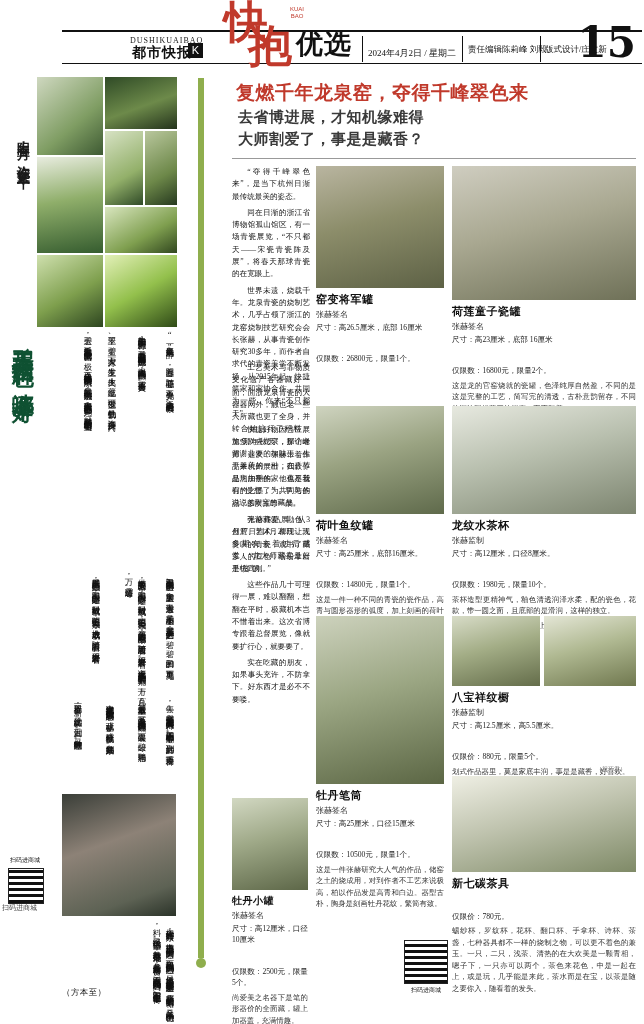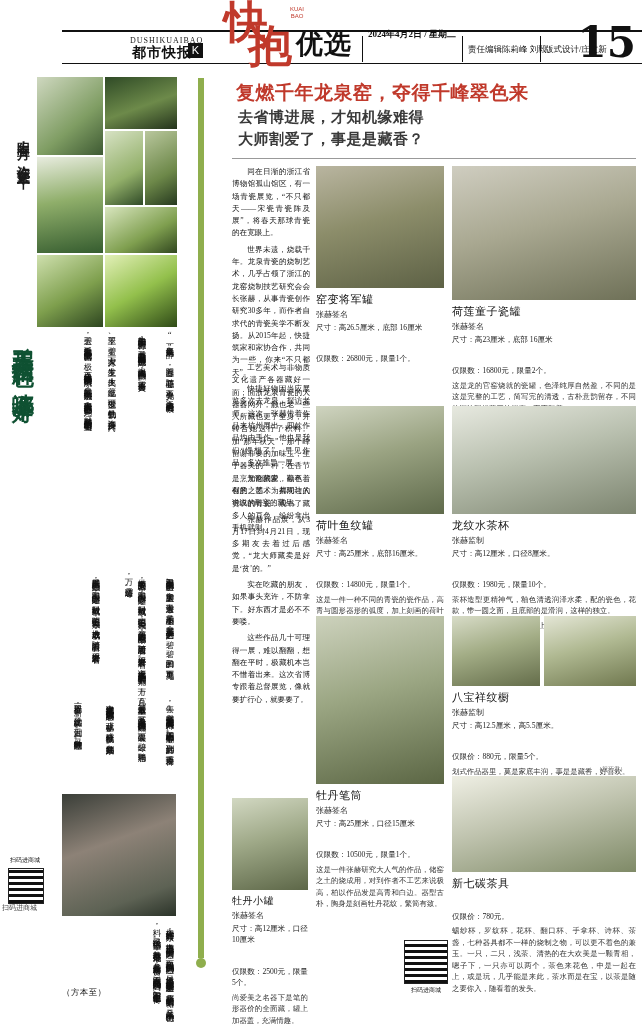--- a/index.html
+++ b/index.html
@@ -17,21 +17,21 @@
   .masthead{position:absolute;left:0;top:0;width:644px;height:68px;}
   .mh-rule-top{position:absolute;left:62px;top:30px;width:580px;height:2px;background:#111;}
   .mh-rule-bot{position:absolute;left:62px;top:63px;width:580px;height:1px;background:#111;}
   .mh-logo-left{position:absolute;left:130px;top:36px;font-size:8px;letter-spacing:1px;color:#222;}
   .mh-logo-cn{position:absolute;left:132px;top:44px;font-size:14px;font-weight:bold;color:#111;letter-spacing:1px;font-family:Liberation Mono, monospace;}
   .mh-k{position:absolute;left:188px;top:43px;width:15px;height:15px;background:#111;color:#fff;font-size:11px;text-align:center;line-height:15px;font-family:"Liberation Sans",sans-serif;}
   .mh-big{position:absolute;left:224px;top:2px;font-size:44px;font-weight:bold;color:#c0392b;font-family:"DejaVu Serif",serif;line-height:0.92;letter-spacing:-2px;}
   .mh-big2{position:absolute;left:248px;top:26px;font-size:44px;font-weight:bold;color:#c0392b;font-family:"DejaVu Serif",serif;line-height:0.92;}
   .mh-youxuan{position:absolute;left:296px;top:26px;font-size:27px;font-weight:bold;color:#111;letter-spacing:1px;}
   .mh-pin{position:absolute;left:286px;top:6px;font-size:6px;color:#c0392b;line-height:1.1;text-align:center;width:22px;font-family:"Liberation Sans",sans-serif;}
-  .mh-date{position:absolute;left:368px;top:28px;font-size:9px;color:#111;font-weight:bold;}
+  .mh-date{position:absolute;left:368px;top:47px;font-size:9px;color:#111;}
   .mh-credit{position:absolute;left:468px;top:44px;font-size:8.5px;color:#111;}
   .mh-credit2{position:absolute;left:545px;top:44px;font-size:8.5px;color:#111;}
   .mh-num{position:absolute;right:8px;top:22px;font-size:42px;font-weight:bold;color:#111;font-family:"DejaVu Serif",serif;line-height:1;}
   .mh-vr1{position:absolute;left:362px;top:36px;width:1px;height:26px;background:#111;}
   .mh-vr2{position:absolute;left:462px;top:36px;width:1px;height:26px;background:#111;}
   .mh-vr3{position:absolute;left:540px;top:36px;width:1px;height:26px;background:#111;}
   .photo{background:#6f7a54;position:absolute;overflow:hidden;}
 
   
   .collage{position:absolute;left:36px;top:76px;width:140px;height:250px;}
@@ -44,21 +44,21 @@
   .body-v{position:absolute;writing-mode:vertical-rl;text-orientation:upright;
     font-size:8.4px;line-height:1.55;letter-spacing:0.5px;color:#111;text-align:justify;}
 
   .greenbar{position:absolute;background:#8fae4d;}
   .headline{position:absolute;left:236px;top:80px;width:400px;font-size:19px;font-weight:bold;color:#c0392b;letter-spacing:0.5px;}
   .subhead{position:absolute;left:238px;top:106px;width:400px;font-size:15px;font-weight:bold;color:#3a3a3a;line-height:1.5;letter-spacing:0.5px;}
 
   .col-text{font-size:7.6px;line-height:1.62;text-align:justify;color:#141414;}
   .col-text p{margin:0 0 4px 0;text-indent:2em;}
 
-  .cap-title{font-size:11px;font-weight:normal;color:#111;letter-spacing:0.5px;}
+  .cap-title{font-size:11px;font-weight:bold;color:#111;letter-spacing:0.5px;}
   .cap-sub{font-size:8px;color:#333;margin-top:2px;}
   .cap-line{font-size:7.6px;color:#222;line-height:1.5;margin-top:2px;}
   .cap-price{font-size:7.6px;color:#222;line-height:1.5;margin-top:20px;}
   .cap-desc{font-size:7.4px;color:#333;line-height:1.55;text-align:justify;margin-top:3px;}
 
   .qr{position:absolute;background:#fff;border:1px solid #222;}
   .qrlabel{position:absolute;font-size:6px;color:#222;text-align:center;width:46px;}
   .divider-h{position:absolute;height:1px;background:#bbb;}
 
   .pagefoot{position:absolute;left:300px;bottom:2px;font-size:6px;color:#666;}
@@ -129,20 +129,21 @@
 
   <div class="greenbar" style="left:198px;top:78px;width:6px;height:880px;"></div>
   <div class="greenbar" style="left:196px;top:958px;width:10px;height:10px;border-radius:50%;"></div>
 
   <div class="headline">复燃千年龙泉窑，夺得千峰翠色来</div>
   <div class="subhead">去省博进展，才知机缘难得</div>
   <div class="subhead" style="top:128px;">大师割爱了，事是是藏香？</div>
   <div class="divider-h" style="left:232px;top:158px;width:404px;background:#999;"></div>
 
   <div style="position:absolute;left:232px;top:166px;width:78px;" class="col-text">
+    <p>“夺得千峰翠色来”，是当下杭州日渐最传统最美的姿态。</p>
     <p>同在日渐的浙江省博物馆孤山馆区，有一场青瓷展览，“不只都天——宋瓷青瓷阵及展”，将春天那球青瓷的在宽眼上。</p>
     <p>世界未遗，烧载千年。龙泉青瓷的烧制艺术，几乎占领了浙江的龙窑烧制技艺研究会会长张赫，从事青瓷创作研究30多年，而作者自求代的青瓷美学不断发扬。从2015年起，快捷筑家和家协合作，共同为一些，你来“不只都天”。</p>
     <p>快捷好物因当应展览多次去龙泉，探访老师。这次，张赫带着作品来杭州展出，四款作品均由手作。他也是我们“慢想了”，早见作品，多次推导一展。</p>
     <p>无论藏爱、勘色、创意、艺术，都现让人赞叹的青瓷，观书了藏多人的豆色，纷纷拿出手机武则。</p>
   </div>
 
   <div class="photo" style="left:316px;top:166px;width:128px;height:122px;background:linear-gradient(165deg,#b9b5a0,#8c8d6a 45%,#5d6145);"></div>
   <div style="position:absolute;left:316px;top:292px;width:128px;">
     <div class="cap-title">窑变将军罐</div>
     <div class="cap-sub">张赫签名</div>
@@ -155,22 +156,22 @@
     <div class="cap-title">荷莲童子瓷罐</div>
     <div class="cap-sub">张赫签名</div>
     <div class="cap-line">尺寸：高23厘米，底部 16厘米</div>
     <div class="cap-price">仅限数：16800元，限量2个。</div>
     <div class="cap-desc">这是龙的官窑烧就的瓷罐，色泽纯厚自然盈，不同的是这是完整的工艺，简写完的清透，古朴意韵留存，不同的深达观想艺厚的样态，事事和着。</div>
   </div>
 
   <div style="position:absolute;left:232px;top:362px;width:78px;" class="col-text">
     <p>工艺美术与非物质文化遗产各器藏好一面；面浙龙泉青瓷的大器器网外，触也老一些人所藏也更了全身，并转合她这行了积料。加“那年秋天”，那个峰留谢非要的加味玉，生于器美的一种；在香节是烹加翻的家，蕉不着有的之墨，为共同与的说说的耐宝的藏品。</p>
     <p>张赫作品展，从3月17日到4月21日，现多期友去着过后感觉，“龙大师藏卖是好是‘贫’的。”</p>
+    <p>这些作品几十可理得一展，难以翻翻，想翻在平时，极藏机本岂不惜着出来。这次省博专跟着总督展览，像就要扩行心，就要要了。</p>
     <p>实在吃藏的朋友，如果事头充许，不防拿下。好东西才是必不不要喽。</p>
-    <p>这些作品几十可理得一展，难以翻翻，想翻在平时，极藏机本岂不惜着出来。这次省博专跟着总督展览，像就要扩行心，就要要了。</p>
   </div>
 
   <div class="photo" style="left:316px;top:406px;width:128px;height:108px;background:linear-gradient(165deg,#cfd4c0,#9aa382 45%,#5f6a4b);"></div>
   <div style="position:absolute;left:316px;top:518px;width:128px;">
     <div class="cap-title">荷叶鱼纹罐</div>
     <div class="cap-sub">张赫签名</div>
     <div class="cap-line">尺寸：高25厘米，底部16厘米。</div>
     <div class="cap-price">仅限数：14800元，限量1个。</div>
     <div class="cap-desc">这是一件一种不同的青瓷的瓷作品，高青与圆形器形的弧度，加上刻画的荷叶与鱼纹饰，凭借着龙的烧制，谓前几瓶罐的的的色，属年年的宝之意，为其用与握说明的宝的藏品。</div>
   </div>

